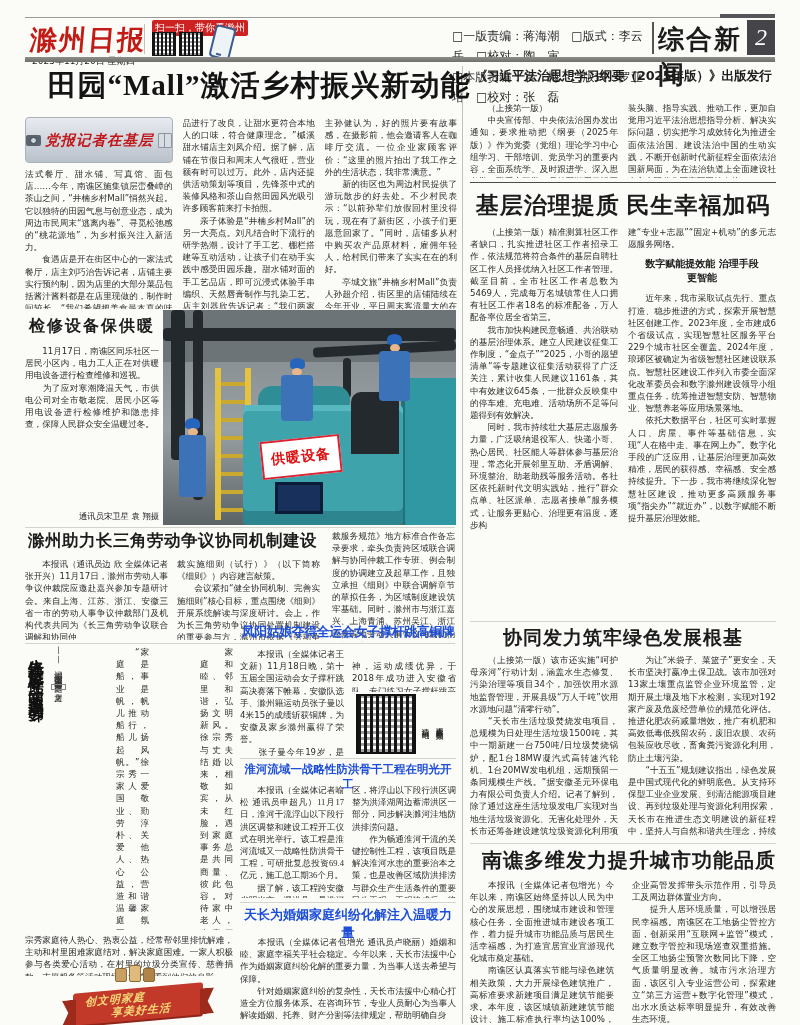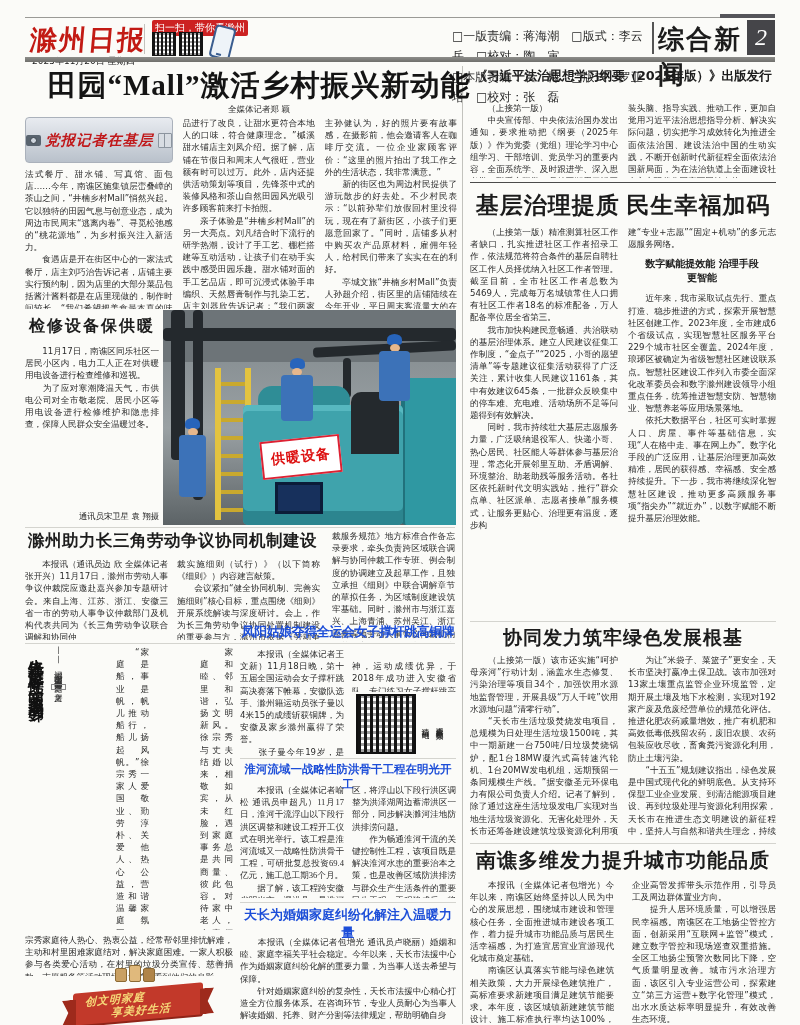--- a/index.html
+++ b/index.html
@@ -133,21 +133,21 @@
   .gy-cols{left:470px;top:102px;width:306px;height:76px;display:flex;gap:10px;}
   .gy-cols .col{flex:1;}
   .r-div1{left:470px;top:182px;width:306px;height:1px;background:#4a4a4a;}
   .jc-h{left:470px;top:190px;width:306px;font-size:23px;font-weight:bold;text-align:center;letter-spacing:1px;}
   .jc-cols{left:470px;top:226px;width:306px;height:390px;display:flex;gap:10px;}
   .jc-cols .c{flex:1;display:flex;flex-direction:column;overflow:hidden;}
   .jc-sub{font-size:10px;font-weight:bold;text-align:center;margin:7px 17px;}
   .xt-h{left:470px;top:625px;width:306px;font-size:19px;font-weight:bold;text-align:center;letter-spacing:1px;}
   .xt-cols{left:470px;top:654px;width:306px;height:184px;display:flex;gap:10px;}
   .xt-cols .col{flex:1;}
-  .nq-h{left:470px;top:847px;width:306px;font-size:20px;font-weight:bold;text-align:center;letter-spacing:1px;}
+  .nq-h{left:470px;top:847px;width:306px;font-size:20px;font-weight:bold;text-align:right;letter-spacing:1px;}
   .nq-cols{left:470px;top:879px;width:306px;height:144px;display:flex;gap:18px;}
   .nq-cols .col{flex:1;}
 
   .rule{position:absolute;background:#d4d4cf;height:1px;}
 </style>
 </head>
 <body>
 
 <div class="page">
 
@@ -168,21 +168,20 @@
   </div>
   <div class="abs head-v2"></div>
   <div class="abs section-name serif">综合新闻</div>
   <div class="abs page-box serif">
     <span>2</span>
   </div>
   <div class="abs head-bar"></div>
   <div class="abs vline main-v"></div>
 
   <div class="abs mall-headline serif center">田园“Mall”激活乡村振兴新动能</div>
-  <div class="abs mall-byline center">全媒体记者郑 颖</div>
   <div class="abs mall-cols">
     <div class="c">
       <div class="badge">
         <span class="cam"></span>
         <span class="badge-label">党报记者在基层</span>
         <span class="book"></span>
       </div>
       <div class="col" style="flex:1">法式餐厅、甜水铺、写真馆、面包店……今年，南谯区施集镇层峦叠嶂的茶山之间，“井楠乡村Mall”悄然兴起。它以独特的田园气息与创意业态，成为周边市民周末“逃离内卷”、寻觅松弛感的“桃花源地”，为乡村振兴注入新活力。
 　　食遇店是开在街区中心的一家法式餐厅，店主刘巧治告诉记者，店铺主要实行预约制，因为店里的大部分菜品包括酱汁酱料都是在店里现做的，制作时间较长。“我们希望把美食最本真的味道带给客人。试营业一个多月以来，客人对菜品的评价都很不错。”
 　　除了正餐，街区内还有甜品饮品店。“我们对产</div>

